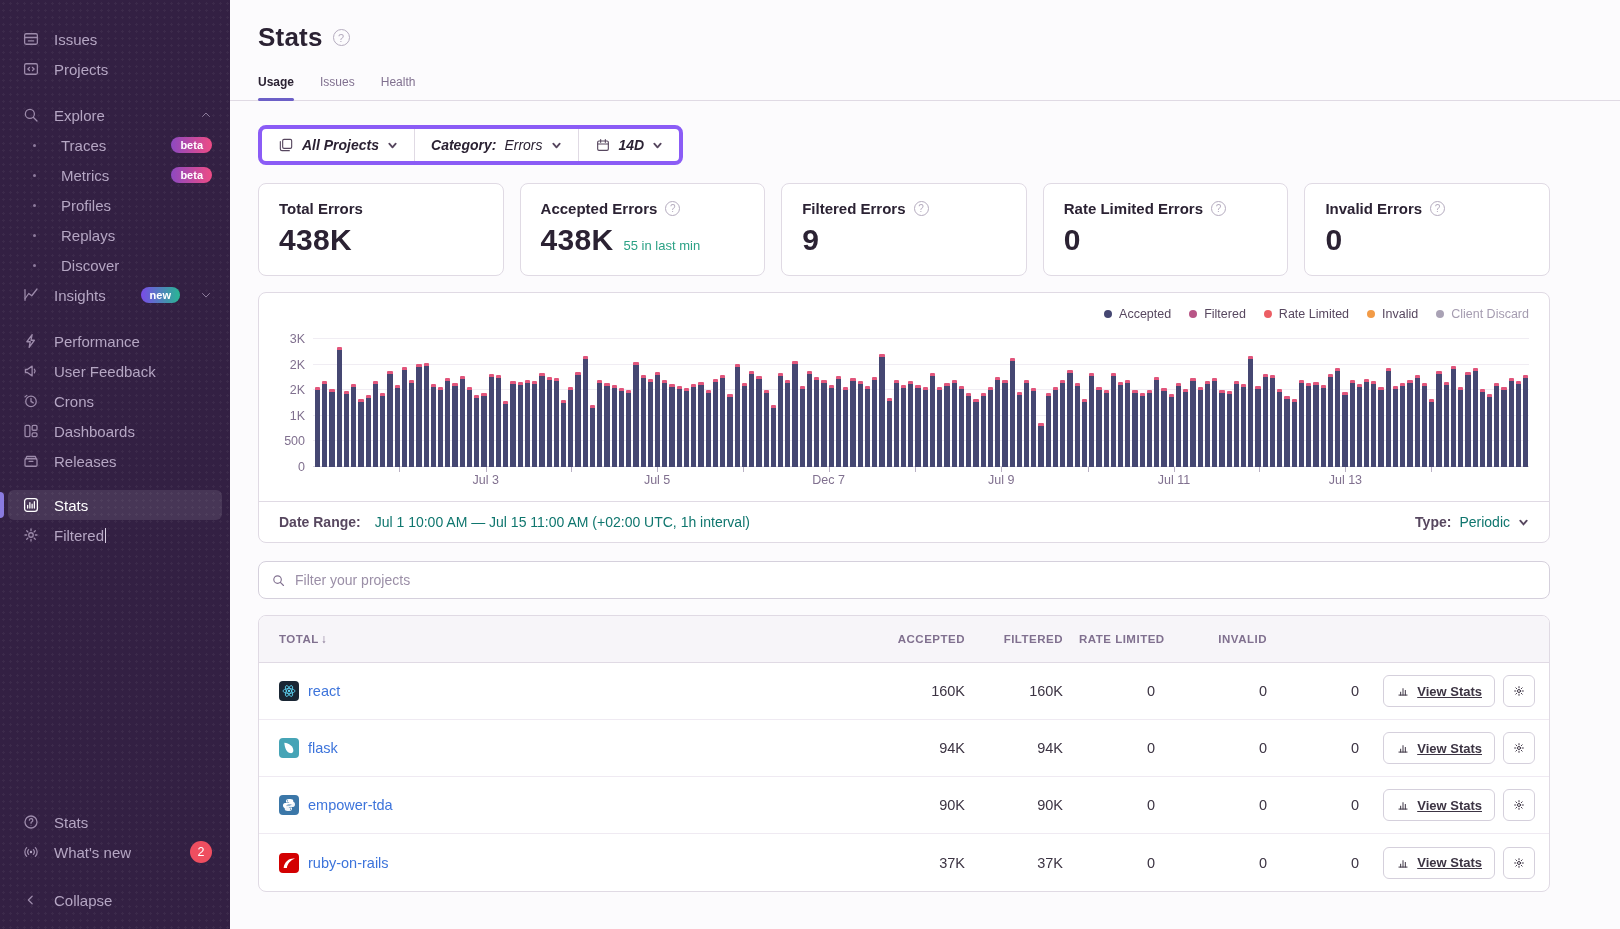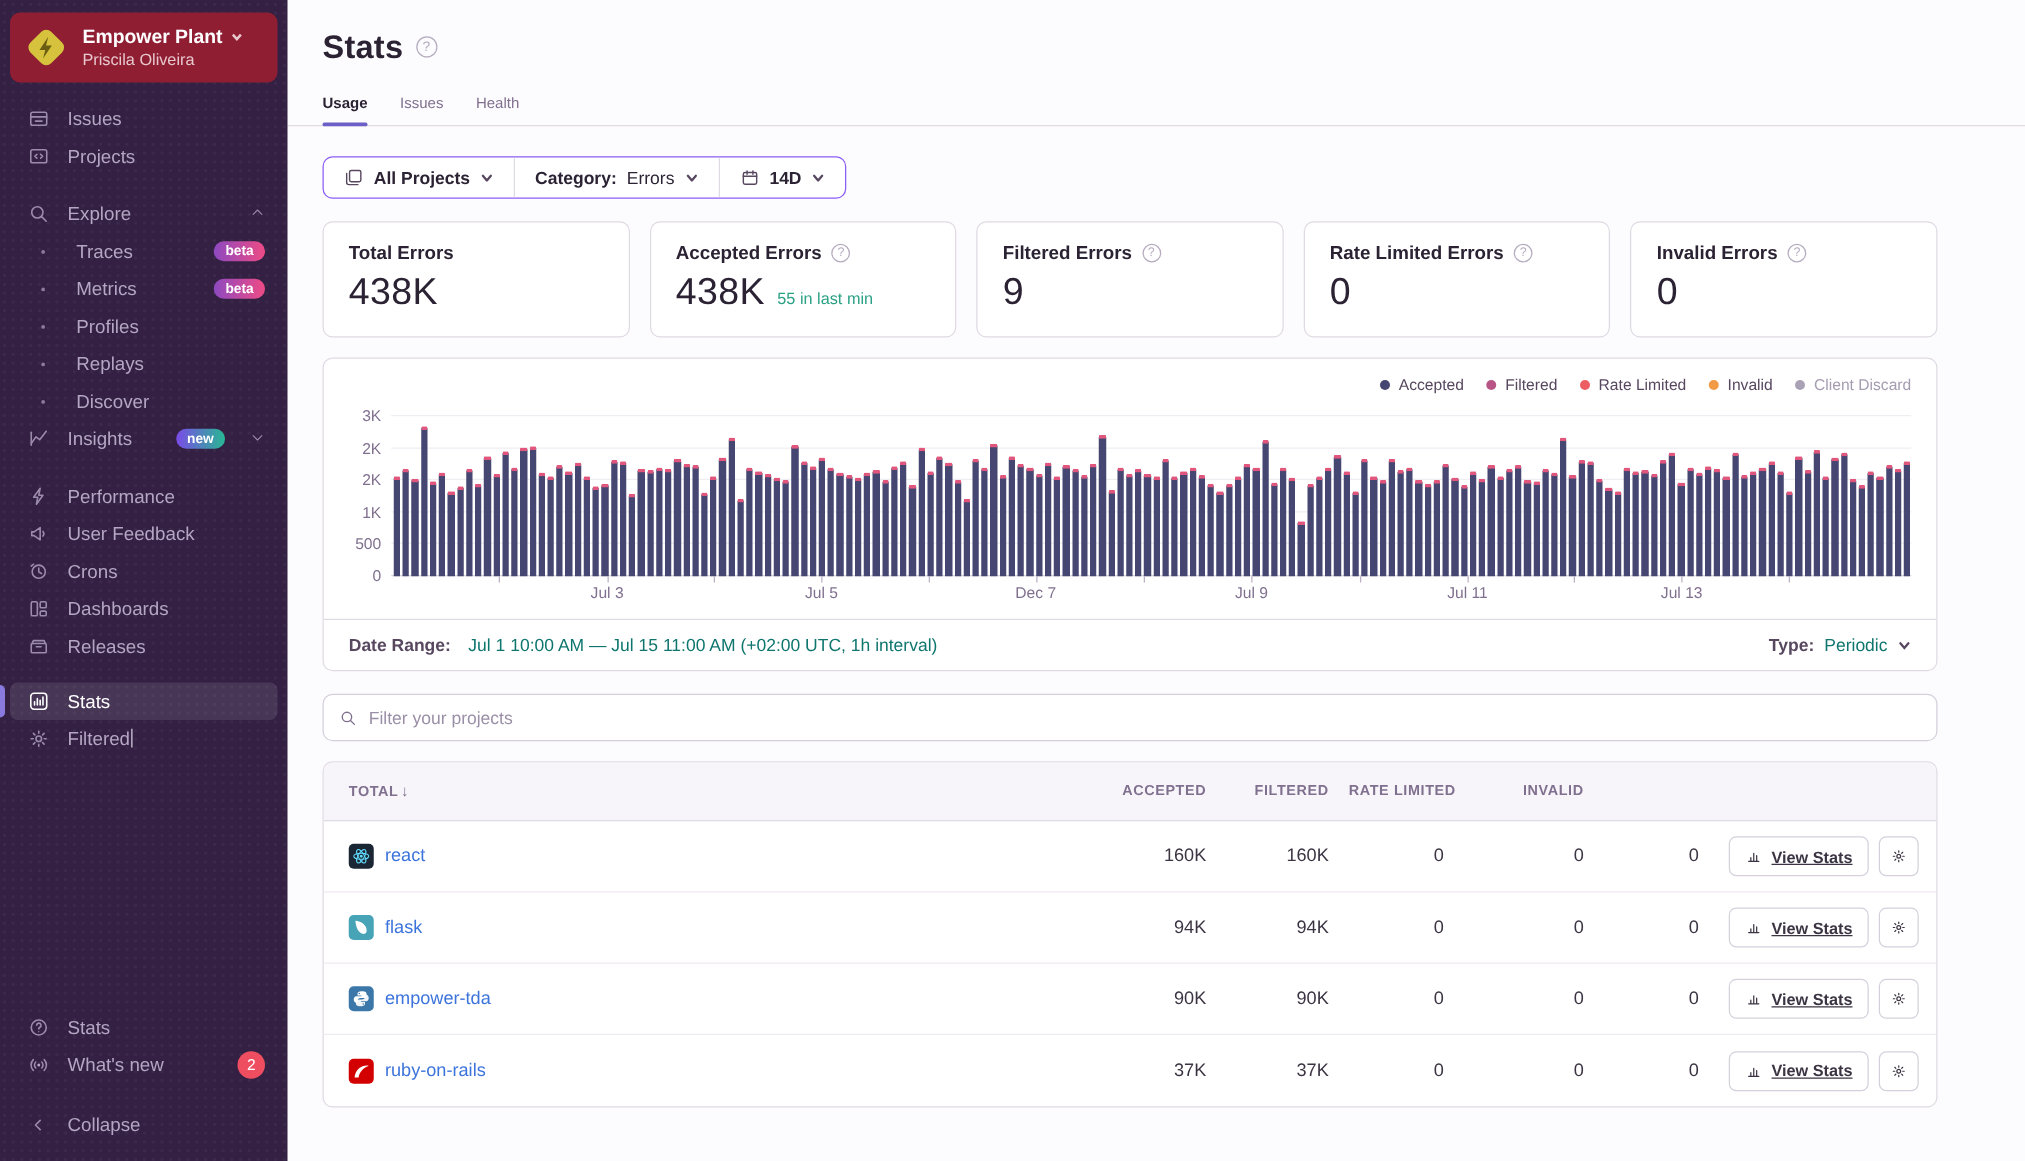--- a/index.html
+++ b/index.html
@@ -48,34 +48,34 @@
     display:inline-flex; align-items:center; justify-content:center; flex:0 0 17px; }
   .help-circ.small { width:15px; height:15px; font-size:10px; flex-basis:15px; }
   .tabs { display:flex; gap:26px; margin-top:22px; }
   .tab { padding-bottom:11px; font-size:12px; color:#80708f; cursor:pointer; position:relative; }
   .tab.active { color:#2b2233; font-weight:bold; }
   .tab.active::after { content:""; position:absolute; left:0; right:0; bottom:-1px; height:3px; background:#6c5fc7; border-radius:2px; }
   .tabs-border { height:1px; background:#e0dae4; }
 
   .content { padding:24px 70px 0 28px; }
 
-  .filter-bar { display:inline-flex; align-items:stretch; background:#fff; border:1px solid #8b5cf6; border-radius:8px; overflow:hidden; }
+  .filter-bar { display:inline-flex; align-items:stretch; background:#fff; border:4px solid #8b5cf6; border-radius:8px; overflow:hidden;font-style:italic; }
   .filter-seg { display:flex; align-items:center; gap:8px; padding:8px 16px; cursor:pointer; }
   .filter-seg + .filter-seg { border-left:1px solid #e0dae4; }
   .filter-seg svg { width:16px; height:16px; stroke:#57475f; fill:none; stroke-width:1.7; stroke-linecap:round; stroke-linejoin:round; }
   .filter-seg .flabel { font-weight:bold; color:#2b2233; font-size:14px; }
   .filter-seg .fvalue { color:#2b2233; font-size:14px; }
   .filter-seg .fchev { width:11px; height:11px; stroke:#57475f; stroke-width:2; }
 
   .cards { display:flex; gap:16px; margin-top:18px; }
   .card { flex:1; background:#fff; border:1px solid #e0dae4; border-radius:8px; padding:16px 20px 18px 20px; min-height:91px; }
   .card-title-row { display:flex; align-items:center; gap:8px; }
   .card-title { font-weight:bold; font-size:15px; color:#2b2233; }
   .card-value-row { display:flex; align-items:baseline; gap:10px; margin-top:6px; }
-  .card-value { font-size:30px; color:#2b2233; letter-spacing:.3px; }
+  .card-value { font-size:30px; color:#2b2233; letter-spacing:.3px;font-weight:bold; }
   .card-extra { font-size:13px; color:#2ba185; }
 
   
   .panel { background:#fff; border:1px solid #e0dae4; border-radius:8px; }
   .chart-panel { margin-top:16px; }
   .legend { display:flex; justify-content:flex-end; gap:18px; padding:14px 20px 4px 20px; }
   .legend-item { display:flex; align-items:center; gap:7px; font-size:12.5px; color:#57475f; cursor:pointer; }
   .legend-item .dot { width:8px; height:8px; border-radius:50%; }
   .legend-item.muted { color:#a59cb0; }
   .chart-wrap { display:flex; padding:4px 20px 0 12px; }
@@ -120,37 +120,20 @@
   .td.actions { display:flex; justify-content:flex-end; align-items:center; gap:8px; padding-right:14px;text-decoration:underline; }
   .btn { display:inline-flex; align-items:center; gap:7px; background:#fff; border:1px solid #d5d0dc; border-radius:6px;
     height:32px; padding:0 12px; font-size:13px; font-weight:bold; color:#3c3443; cursor:pointer; white-space:nowrap; }
   .btn svg { width:14px; height:14px; stroke:#3c3443; fill:none; stroke-width:1.7; stroke-linecap:round; }
   .btn.icon-only { width:32px; padding:0; justify-content:center; }
 </style>
 </head>
 <body>
 
 <aside class="sidebar">
-  <div class="org-card">
-    <div class="org-logo">
-      <svg viewBox="0 0 24 24">
-          <rect x="4.6" y="4.6" width="14.8" height="14.8" rx="3.5" transform="rotate(45 12 12)" fill="#d6c23c"></rect>
-          <path d="M13 6.6l-4.4 6.6h2.9l-1.1 4.4 4.4-6.6h-2.9l1.1-4.4z" fill="#6b5d12"></path>
-        </svg>
-    </div>
-    <div class="org-text">
-      <div class="org-name">
-          <span>Empower Plant</span>
-        <svg class="chev" viewBox="0 0 12 12">
-            <path d="M2.5 4l3.5 4 3.5-4"></path>
-          </svg>
-      </div>
-      <div class="org-sub">Priscila Oliveira</div>
-    </div>
-  </div>
 
   <nav class="nav" id="nav-primary">
       <div class="nav-item">
         <span class="nicon">
           <svg viewBox="0 0 24 24">
             <rect x="3.5" y="5" width="17" height="14" rx="2"></rect>
             <path d="M3.5 10h17M8.5 14.5h7"></path>
           </svg>
         </span>
         <span>Issues</span>

